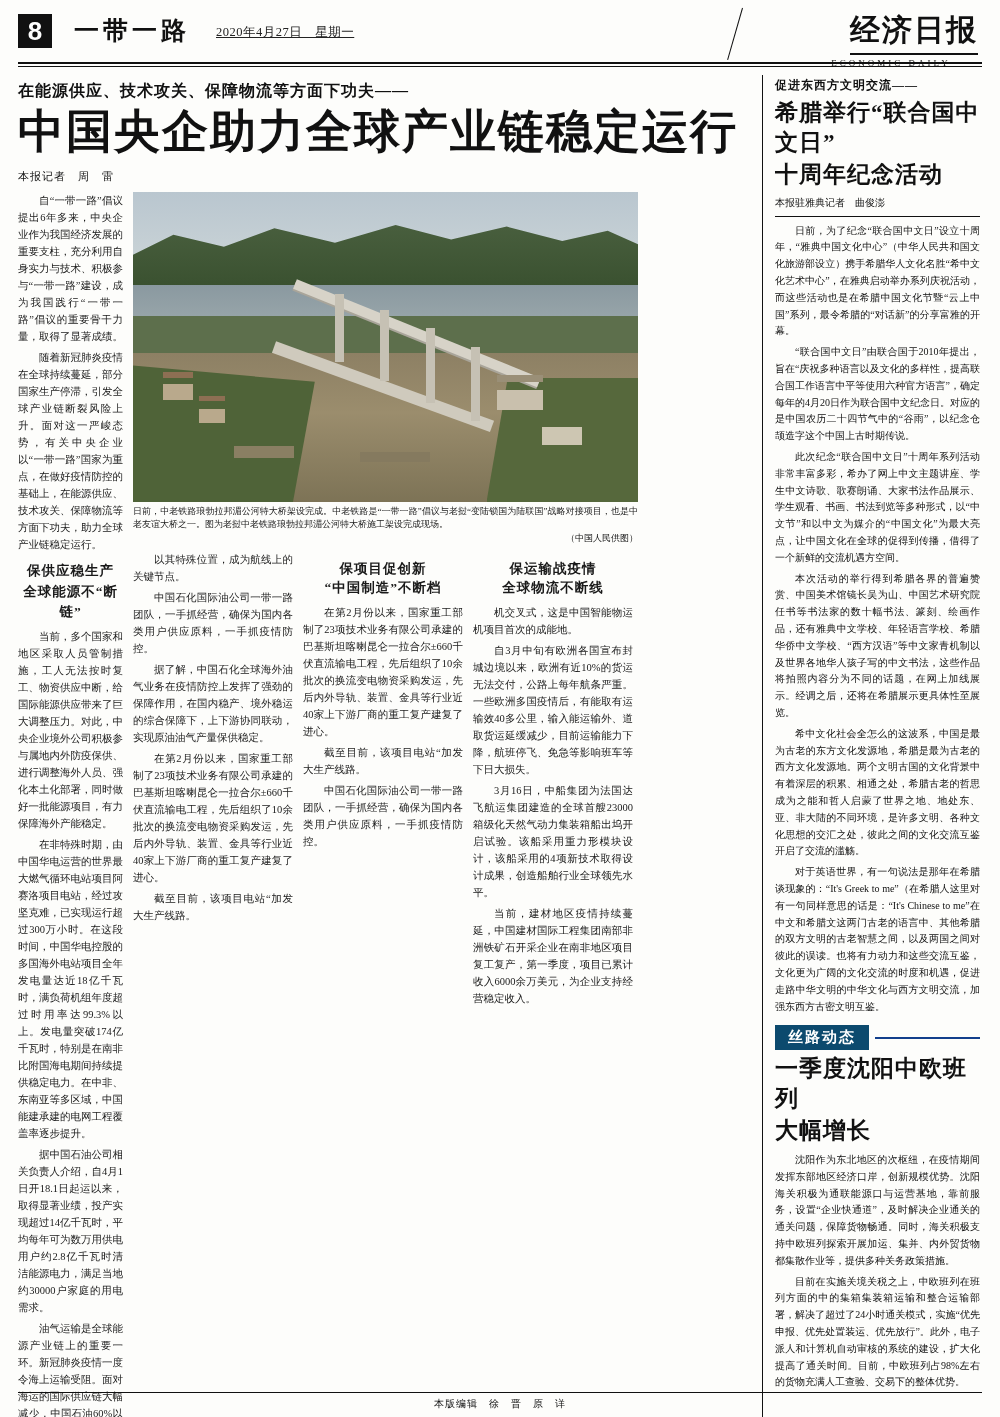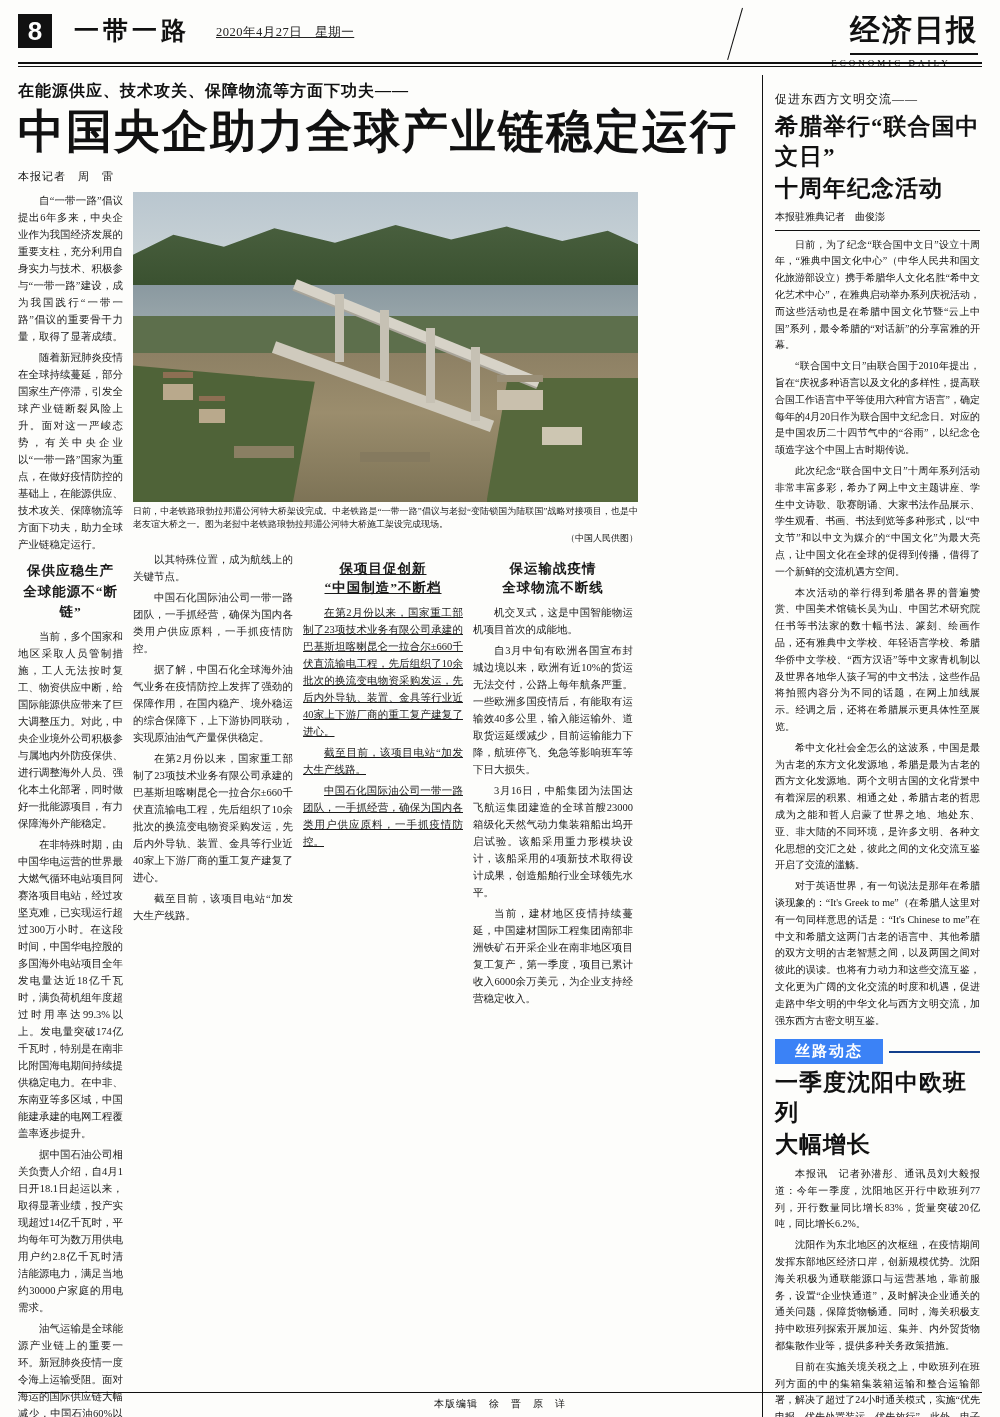--- a/index.html
+++ b/index.html
@@ -101,29 +101,29 @@
     position:absolute; left:28%; top:48%; width:46%; height:12px;
     background:#cfcabd; transform:rotate(20deg); transform-origin:left center;
   }
   .p1-pier { position:absolute; width:9px; background:#c6c1b4; }
   .p1-house { position:absolute; background:#b9a98c; }
   .p1-roof { position:absolute; background:#8d6f53; }
 
   
   .banner { display:flex; align-items:center; margin:10px 0 4px; }
   .banner-box {
-    background:#3b82f6; color:#fff; font-size:15px; font-weight:bold;
-    padding:3px 20px; letter-spacing:2px;text-align:center;
+    background:#0c4a6e; color:#fff; font-size:15px; font-weight:bold;
+    padding:3px 13px; letter-spacing:2px;text-align:center;
   }
   .banner-line { flex:1; border-top:2px solid #123f8c; margin-left:6px; height:2px; }
 
   .hr-thin { border-top:1px solid #111; margin:6px 0; }
 
   
-  .r-kicker { font-size:12px; margin:16px 0 4px; letter-spacing:1px; }
+  .r-kicker { font-size:12px; margin:2px 0 4px; letter-spacing:1px;font-weight:bold; }
   .r-headline { font-size:23px; font-weight:bold; line-height:1.3; letter-spacing:1px; margin:2px 0; }
   .r-headline2 { font-size:23px; font-weight:bold; line-height:1.3; letter-spacing:1px; margin:2px 0 6px; }
   .r-byline { font-size:10px; margin:4px 0 6px; }
   .r-body { font-size:10px; line-height:1.68; text-align:justify; }
   .r-body p { margin:0 0 4px; text-indent:2em; }
 
   
   .footer { position:absolute; bottom:6px; left:0; right:0; text-align:center;
     font-size:10px; letter-spacing:1px; border-top:1px solid #111; padding-top:4px; margin:0 18px; }
 </style>
@@ -195,21 +195,21 @@
           <div class="credit">（中国人民供图）</div>
 
           <div class="cols" style="margin-top:6px;">
             <div class="col" style="width:160px;">
               <p>以其特殊位置，成为航线上的关键节点。</p>
               <p>中国石化国际油公司一带一路团队，一手抓经营，确保为国内各类用户供应原料，一手抓疫情防控。</p>
               <p>据了解，中国石化全球海外油气业务在疫情防控上发挥了强劲的保障作用，在国内稳产、境外稳运的综合保障下，上下游协同联动，实现原油油气产量保供稳定。</p>
               <p>在第2月份以来，国家重工部制了23项技术业务有限公司承建的巴基斯坦喀喇昆仑一拉合尔±660千伏直流输电工程，先后组织了10余批次的换流变电物资采购发运，先后内外导轨、装置、金具等行业近40家上下游厂商的重工复产建复了进心。</p>
               <p>截至目前，该项目电站“加发大生产线路。</p>
             </div>
-            <div class="col" style="width:160px;text-decoration:underline;">
+            <div class="col" style="width:160px;">
               <div class="sub-head">保项目促创新</div>
               <div class="sub-head" style="margin-top:-6px;">“中国制造”不断档</div>
               <p>在第2月份以来，国家重工部制了23项技术业务有限公司承建的巴基斯坦喀喇昆仑一拉合尔±660千伏直流输电工程，先后组织了10余批次的换流变电物资采购发运，先后内外导轨、装置、金具等行业近40家上下游厂商的重工复产建复了进心。</p>
               <p>截至目前，该项目电站“加发大生产线路。</p>
               <p>中国石化国际油公司一带一路团队，一手抓经营，确保为国内各类用户供应原料，一手抓疫情防控。</p>
             </div>
             <div class="col" style="width:160px;">
               <div class="sub-head">保运输战疫情</div>
               <div class="sub-head" style="margin-top:-6px;">全球物流不断线</div>
               <p>机交叉式，这是中国智能物运机项目首次的成能地。</p>
@@ -239,21 +239,20 @@
       </div>
 
       <div class="banner">
         <div class="banner-box">丝路动态</div>
         <div class="banner-line"></div>
       </div>
 
       <div class="r-headline">一季度沈阳中欧班列</div>
       <div class="r-headline2">大幅增长</div>
       <div class="r-body">
-        <p>本报讯　记者孙潜彤、通讯员刘大毅报道：今年一季度，沈阳地区开行中欧班列77列，开行数量同比增长83%，货量突破20亿吨，同比增长6.2%。</p>
         <p>沈阳作为东北地区的次枢纽，在疫情期间发挥东部地区经济口岸，创新规模优势。沈阳海关积极为通联能源口与运营基地，靠前服务，设置“企业快通道”，及时解决企业通关的通关问题，保障货物畅通。同时，海关积极支持中欧班列探索开展加运、集并、内外贸货物都集散作业等，提供多种关务政策措施。</p>
         <p>目前在实施关境关税之上，中欧班列在班列方面的中的集箱集装箱运输和整合运输部署，解决了超过了24小时通关模式，实施“优先申报、优先处置装运、优先放行”。此外，电子派人和计算机自动审核的系统的建设，扩大化提高了通关时间。目前，中欧班列占98%左右的货物充满人工查验、交易下的整体优势。</p>
 
       </div>
 
     </div>
   </div>
 
   <div class="footer">本版编辑　徐　晋　原　详</div>
 </div>

